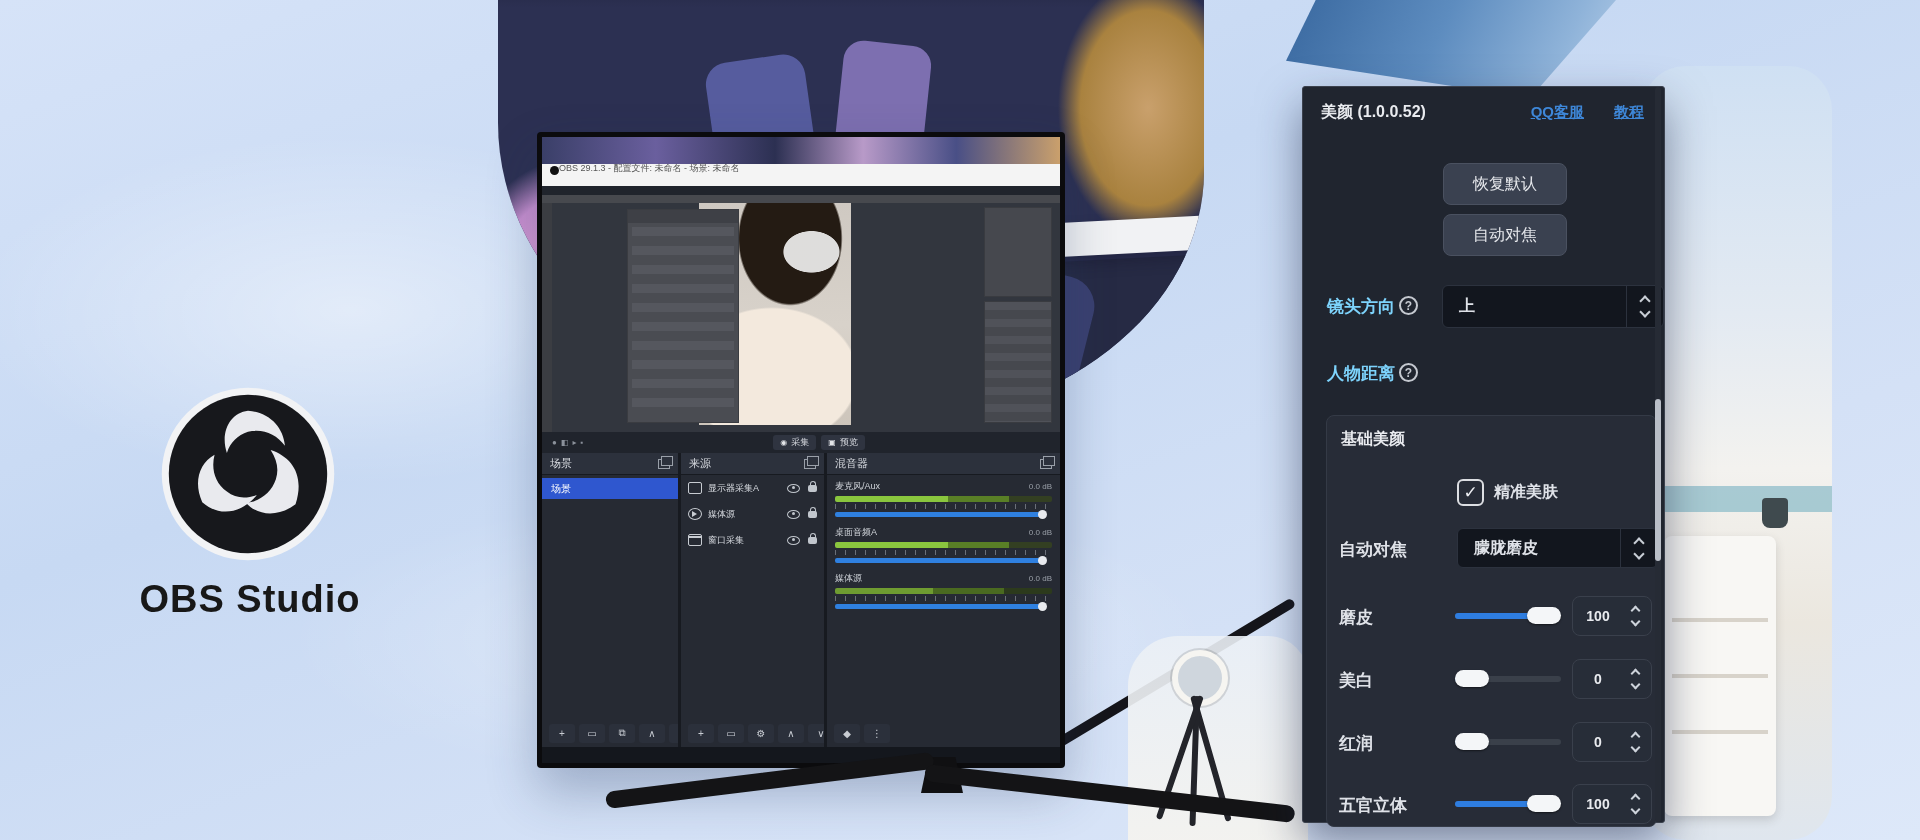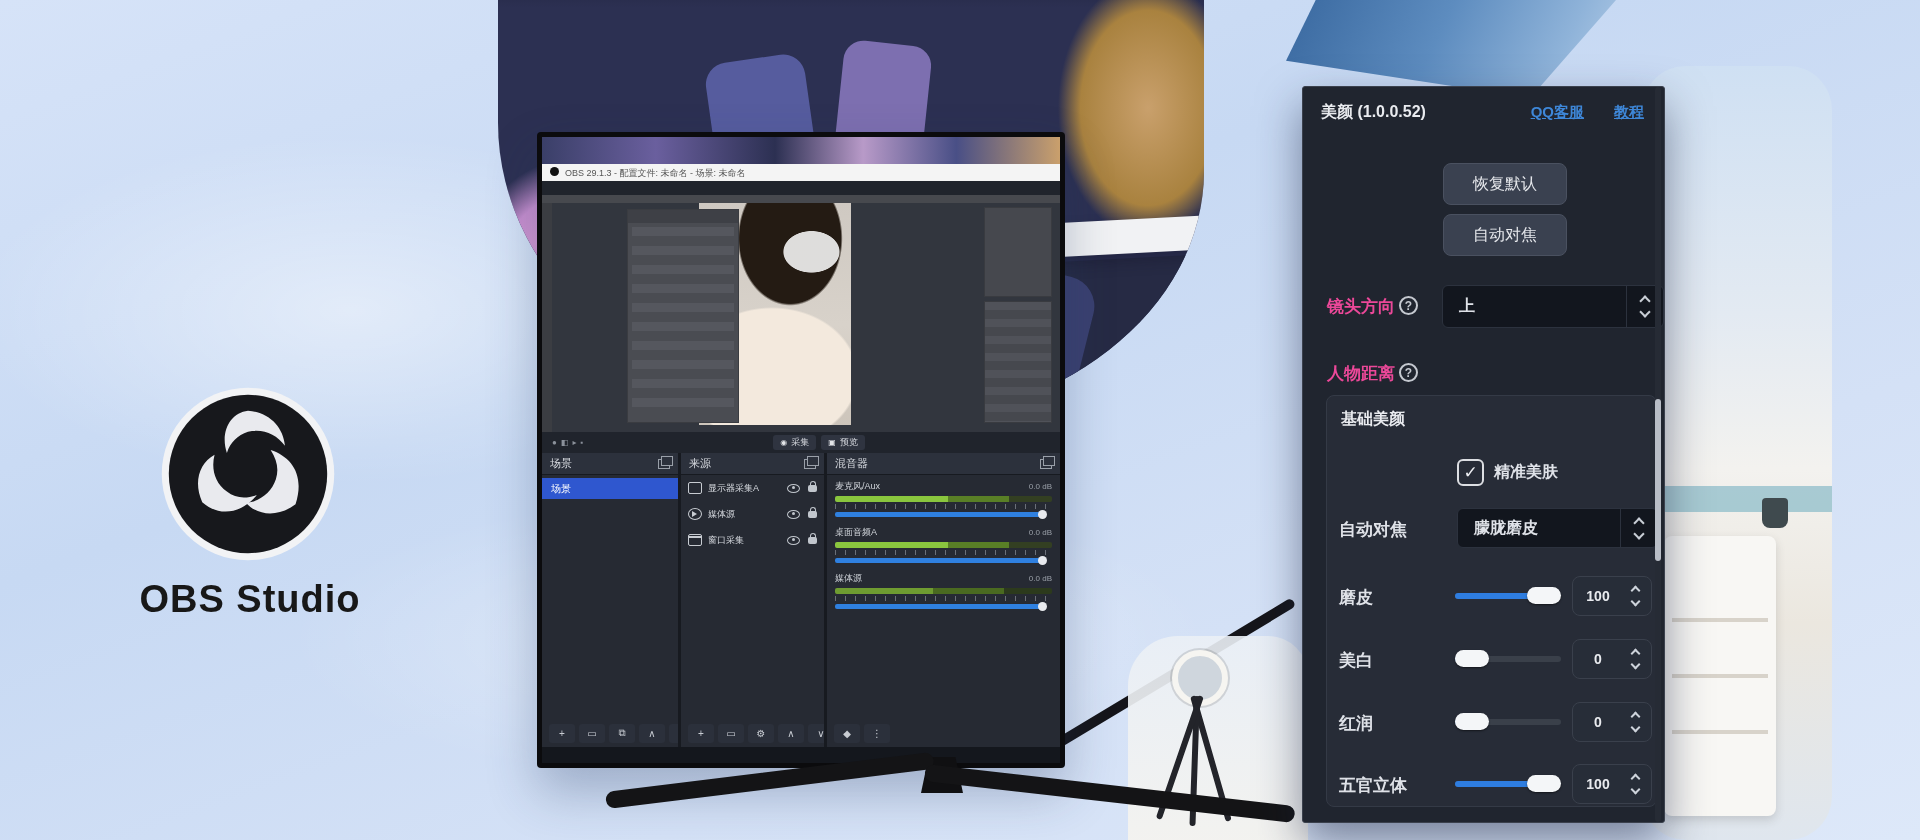--- a/index.html
+++ b/index.html
@@ -53,21 +53,21 @@
   .brand-text{left:70px;top:578px;width:360px;text-align:center;font-size:38px;font-weight:bold;
     color:#181818;letter-spacing:1px;}
 
   
   .monitor{left:537px;top:132px;width:528px;height:636px;background:#0b0b0d;border-radius:4px;
     padding:5px;box-sizing:border-box;box-shadow:0 24px 50px rgba(35,55,95,.3);}
   .screen{position:relative;width:518px;height:626px;overflow:hidden;background:#20242c;}
   .wallpaper{position:absolute;left:0;top:0;width:100%;height:27px;
     background:linear-gradient(90deg,#3a3f68 0%,#6a5f9e 22%,#2c3052 45%,#b89ac8 62%,#494f86 80%,#caa06c 100%);}
   .titlebar{position:absolute;left:0;top:27px;width:100%;height:17px;background:#f4f4f4;
-    display:flex;align-items:flex-start;gap:6px;padding:3px 8px;box-sizing:border-box;}
+    display:flex;align-items:flex-end;gap:0;padding:11px 8px;box-sizing:border-box;}
   .win-dot{width:9px;height:9px;border-radius:50%;background:#111;flex:0 0 auto;}
   .titlebar-text{font-size:9px;color:#555;white-space:nowrap;overflow:hidden;}
   .menubar{position:absolute;left:0;top:44px;width:100%;height:14px;background:#e9e9e9;
     display:flex;align-items:center;gap:9px;padding:0 8px;box-sizing:border-box;}
   .menu-item{font-size:8px;color:#333;white-space:nowrap;}
   .preview{position:absolute;left:0;top:58px;width:100%;height:237px;background:#32363e;}
   .ps-top{position:absolute;left:0;top:0;width:100%;height:8px;background:#47494e;}
   .ps-side{position:absolute;left:0;top:8px;width:10px;height:229px;background:#3b3d42;}
   .ps-portrait{position:absolute;left:157px;top:8px;width:152px;height:222px;
     background:
@@ -144,32 +144,32 @@
   .panel{left:1302px;top:86px;width:363px;height:737px;background:#20252f;border:1px solid #3b414d;
     border-radius:3px;box-shadow:0 20px 44px rgba(25,35,65,.5);box-sizing:border-box;}
   .p-title{position:absolute;left:18px;top:15px;font-size:16px;font-weight:bold;color:#e9ebef;}
   .p-link{position:absolute;top:16px;font-size:15px;font-weight:bold;color:#3e87d8;text-decoration:underline;cursor:pointer;}
   .p-link.qq{right:80px;}
   .p-link.tut{right:20px;}
   .p-btn{position:absolute;left:140px;width:122px;height:40px;background:#3a4150;border:1px solid #4a5160;
     border-radius:8px;color:#e6e8ec;font-size:16px;display:flex;align-items:center;justify-content:center;cursor:pointer;}
   .p-btn.b1{top:76px;}
   .p-btn.b2{top:127px;}
-  .sel-label{position:absolute;left:24px;font-size:17px;font-weight:bold;color:#ec4899;}
+  .sel-label{position:absolute;left:24px;font-size:17px;font-weight:bold;color:#7dd3fc;}
   .help{position:absolute;width:19px;height:19px;border-radius:50%;border:2px solid #c5c9d0;color:#c5c9d0;
     font-size:12px;font-weight:bold;display:flex;align-items:center;justify-content:center;box-sizing:border-box;}
   .sel-field{position:absolute;left:139px;width:222px;height:43px;background:#12161e;border:1px solid #2c323e;
     border-radius:6px;box-sizing:border-box;display:flex;align-items:center;cursor:pointer;}
   .sel-value{flex:1;padding-left:16px;font-size:16px;font-weight:bold;color:#dfe2e8;}
   .sel-chev{width:36px;align-self:stretch;border-left:1px solid #2c323e;display:flex;flex-direction:column;
     align-items:center;justify-content:center;gap:3px;}
   .chev{width:8px;height:8px;border:solid #c9ced6;border-width:0 2px 2px 0;box-sizing:border-box;}
   .chev.up{transform:rotate(-135deg);margin-top:3px;}
   .chev.dn{transform:rotate(45deg);margin-bottom:3px;}
-  .section{position:absolute;left:23px;top:308px;width:331px;height:412px;background:#272c37;
+  .section{position:absolute;left:23px;top:328px;width:331px;height:412px;background:#272c37;
     border:1px solid #343a46;border-radius:8px;box-sizing:border-box;}
   .sec-title{position:absolute;left:14px;top:13px;font-size:16px;font-weight:bold;color:#e9ebef;}
   .checkbox{position:absolute;left:130px;top:63px;width:27px;height:27px;border:2.5px solid #dcdee2;
     border-radius:6px;box-sizing:border-box;display:flex;align-items:center;justify-content:center;cursor:pointer;}
   .checkmark{color:#eceef2;font-size:17px;font-weight:bold;line-height:1;}
   .check-label{position:absolute;left:167px;top:66px;font-size:16px;font-weight:bold;color:#dfe2e8;}
   .mode-label{position:absolute;left:12px;top:122px;font-size:17px;font-weight:bold;color:#dfe2e8;}
   .mode-field{position:absolute;left:130px;top:112px;width:201px;height:40px;background:#12161e;
     border:1px solid #2c323e;border-radius:6px;box-sizing:border-box;display:flex;align-items:center;cursor:pointer;}
   .slider-row{position:absolute;left:0;width:100%;height:42px;}

